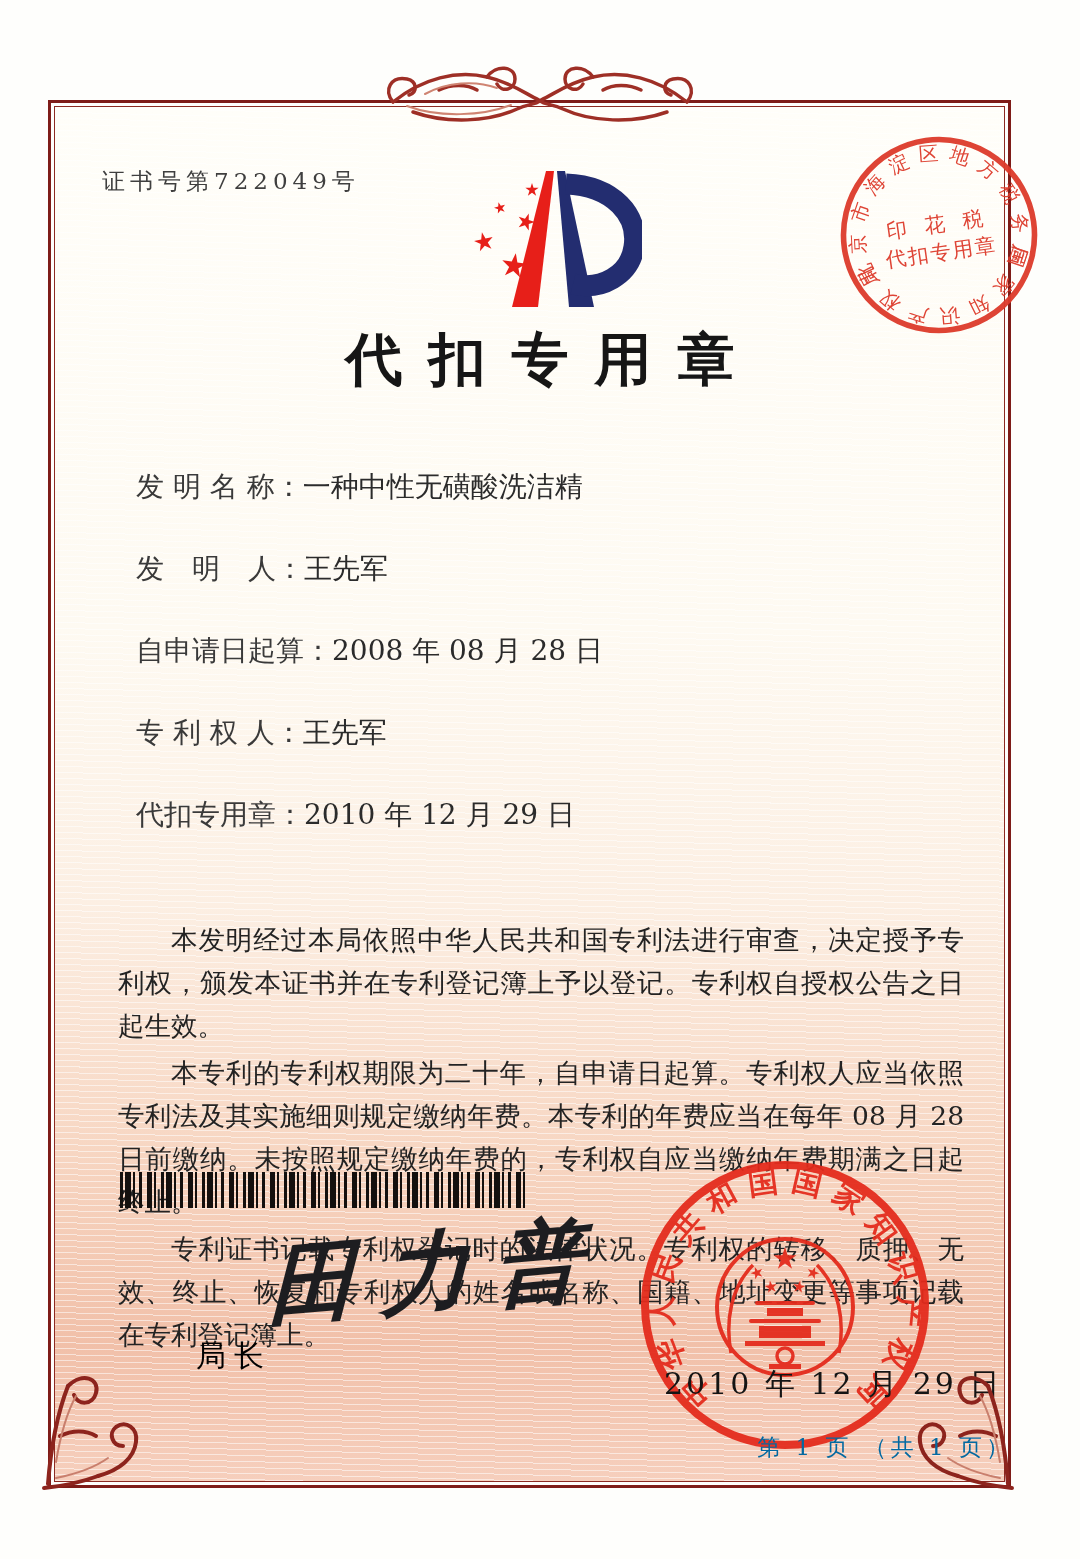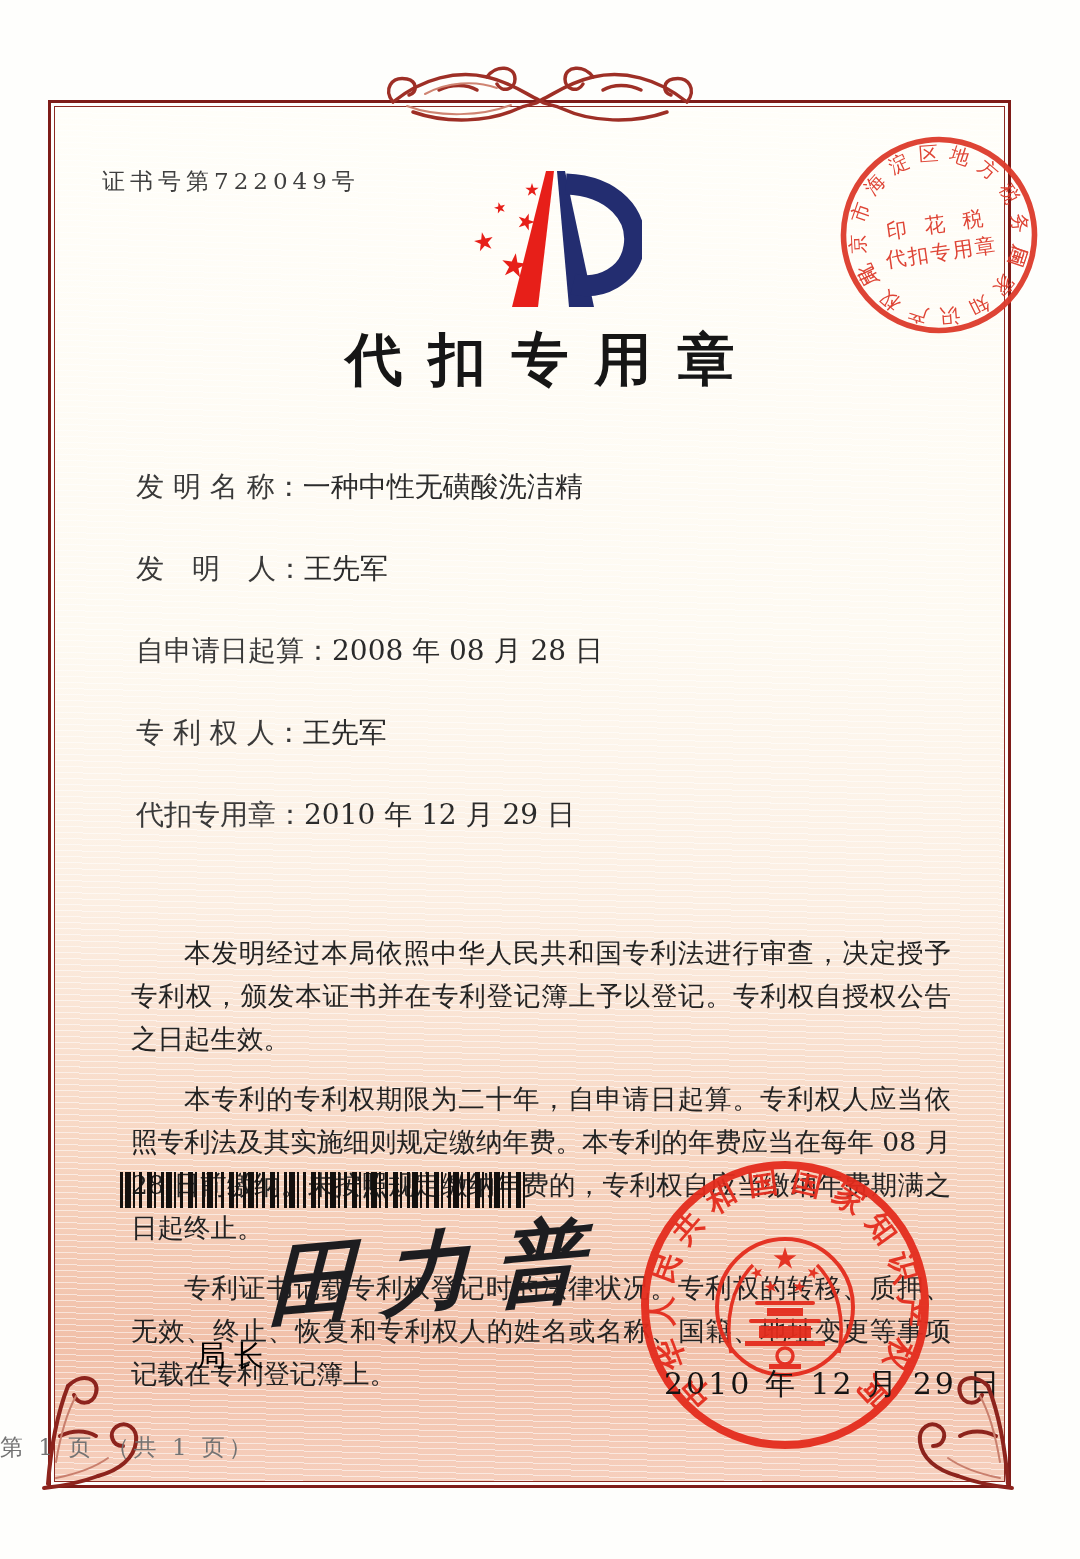--- a/index.html
+++ b/index.html
@@ -24,21 +24,21 @@
   .logo{position:absolute;left:442px;top:168px;}
   .title{
     position:absolute;left:0;top:322px;width:1080px;text-align:center;
     font-size:57px;font-weight:600;color:#161616;letter-spacing:26px;padding-left:26px;box-sizing:border-box;
   }
   .fields{position:absolute;left:136px;top:466px;width:840px;}
   .field{font-size:28px;color:#333;line-height:42px;margin-bottom:40px;white-space:pre;}
   .field .flabel{color:#3a3a3a;}
   .field .fvalue{color:#2b2b2b;}
   .body-text{position:absolute;left:114px;top:914px;width:854px;}
-  .body-text p{margin:17px;font-size:26.5px;line-height:43px;color:#232323;text-indent:2em;text-align:justify;}
+  .body-text p{margin:4px;font-size:26.5px;line-height:43px;color:#232323;text-indent:2em;text-align:justify;}
   .barcode{
     position:absolute;left:120px;top:1172px;width:410px;height:36px;
     background:
       repeating-linear-gradient(90deg,
         #14100e 0 3px, rgba(0,0,0,0) 3px 5px,
         #14100e 5px 11px, rgba(0,0,0,0) 11px 13px,
         #14100e 13px 15px, rgba(0,0,0,0) 15px 19px,
         #14100e 19px 22px, rgba(0,0,0,0) 22px 27px,
         #14100e 27px 32px, rgba(0,0,0,0) 32px 34px,
         #14100e 34px 36px, rgba(0,0,0,0) 36px 41px);
@@ -48,21 +48,21 @@
     position:absolute;left:268px;top:1228px;font-size:88px;color:#1d1d20;
     font-style:italic;font-weight:600;letter-spacing:26px;
     transform:rotate(-5deg) skewX(-6deg);transform-origin:left center;
   }
   .seal{position:absolute;left:635px;top:1155px;opacity:.94;}
   .seal-date{
     position:absolute;left:664px;top:1364px;font-size:30px;letter-spacing:3px;
     color:#141414;font-weight:500;white-space:pre;
   }
   .tax-stamp{position:absolute;left:836px;top:132px;transform:rotate(-8deg);opacity:.95;}
-  .footer{position:absolute;left:0;top:1432px;width:1013px;text-align:left;font-size:23px;letter-spacing:4px;color:#737373;}
+  .footer{position:absolute;left:0;top:1432px;width:1013px;text-align:right;font-size:23px;letter-spacing:4px;color:#0369a1;}
   .ornament-top{position:absolute;left:355px;top:60px;}
   .ornament-bl{position:absolute;left:36px;top:1366px;}
   .ornament-br{position:absolute;left:890px;top:1366px;transform:scaleX(-1);}
 </style>
 </head>
 <body>
 
 <div class="page">
 
   <div class="frame">

